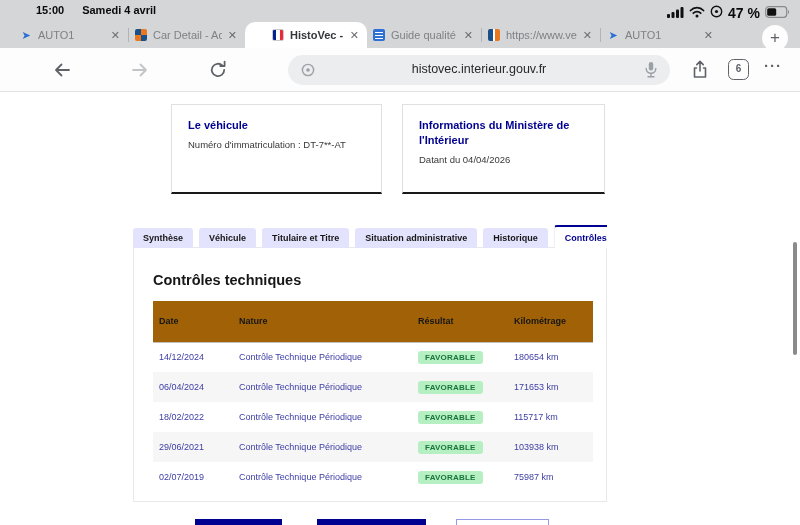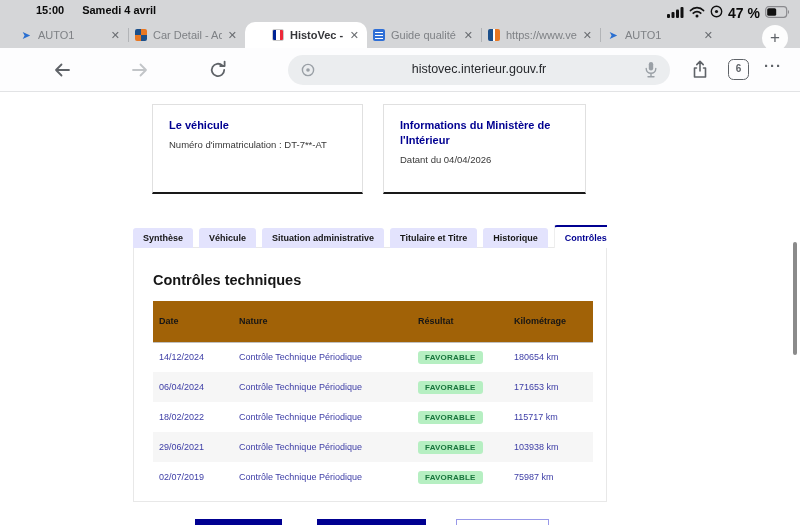--- a/index.html
+++ b/index.html
@@ -41,21 +41,21 @@
   .nav-icon { position:absolute; top:12px; width:20px; height:20px; }
   .url-pill { position:absolute; left:288px; top:7px; width:382px; height:30px; background:#ebedef; border-radius:15px; }
   .url-text { position:absolute; left:0; right:0; top:7px; text-align:center; font-size:12.5px; color:#27292d; }
   .lens { position:absolute; left:12px; top:7px; }
   .mic { position:absolute; right:12px; top:6px; }
   .tab-count-badge { position:absolute; left:728px; top:11px; width:21px; height:21px; border:1.7px solid #5f6368;
     border-radius:5.5px; color:#5f6368; font-size:10px; font-weight:700; text-align:center; line-height:18px; }
   .more-dots { position:absolute; left:764px; top:9px; color:#5f6368; font-size:15px; font-weight:700; letter-spacing:1px; }
   
   .webpage { position:absolute; left:0; top:93px; width:800px; height:432px; background:#fff; overflow:hidden; }
-  .tile { position:absolute; background:#fff; border:1px solid #e0e0e0; border-bottom:2px solid #191919; padding:13px 16px; }
+  .tile { position:absolute; background:#fff; border:1px solid #e0e0e0; border-bottom:2px solid #191919; padding:13px 16px;margin-left:19px; }
   .tile-1 { left:152px; top:11px; width:211px; height:90px; }
   .tile-2 { left:383px; top:11px; width:203px; height:90px; }
   .tile-title { font-size:11px; font-weight:700; color:#000091; line-height:1.35; margin-bottom:6px; }
   .tile-sub { font-size:9.5px; color:#383838; }
   
   .section-tabs { position:absolute; left:133px; top:132px; width:474px; height:23px;
     display:flex; align-items:flex-end; gap:6px; overflow:hidden; z-index:3; }
   .stab { flex:0 0 auto; height:20px; padding:0 10px; background:#e3e3fd; border-radius:3px 3px 0 0;
     font-size:9px; font-weight:700; color:#161616; display:flex; align-items:center; white-space:nowrap; }
   .stab.active { height:23px; background:#fff; color:#000091; border-top:2px solid #000091;
@@ -211,22 +211,22 @@
       <div class="tile-sub">Numéro d'immatriculation : DT-7**-AT</div>
     </div>
     <div class="tile tile-2">
       <div class="tile-title">Informations du Ministère de l'Intérieur</div>
       <div class="tile-sub">Datant du 04/04/2026</div>
     </div>
 
     <div class="section-tabs">
       <div class="stab">Synthèse</div>
       <div class="stab">Véhicule</div>
+      <div class="stab">Titulaire et Titre</div>
       <div class="stab">Situation administrative</div>
-      <div class="stab">Titulaire et Titre</div>
       <div class="stab">Historique</div>
       <div class="stab active">Contrôles techniques</div>
 
     </div>
 
     <div class="panel">
       <div class="panel-title">Contrôles techniques</div>
       <table class="ct-table">
         <colgroup>
             <col class="c-date">

